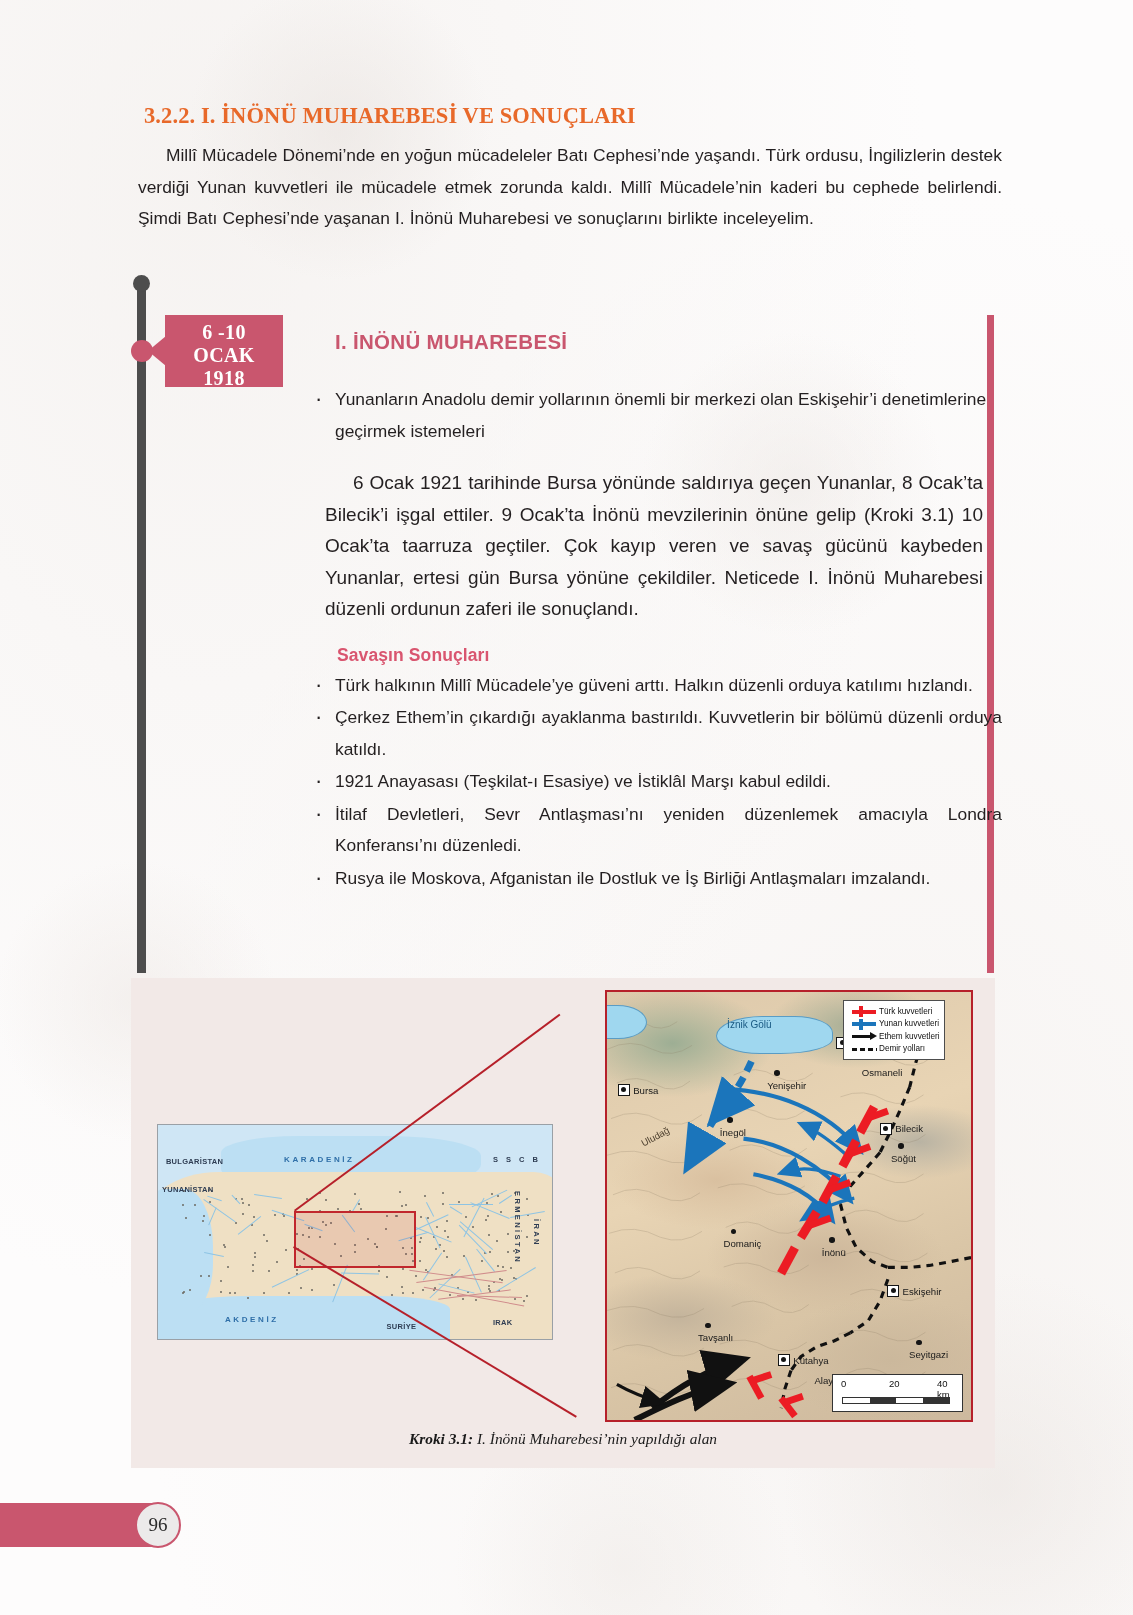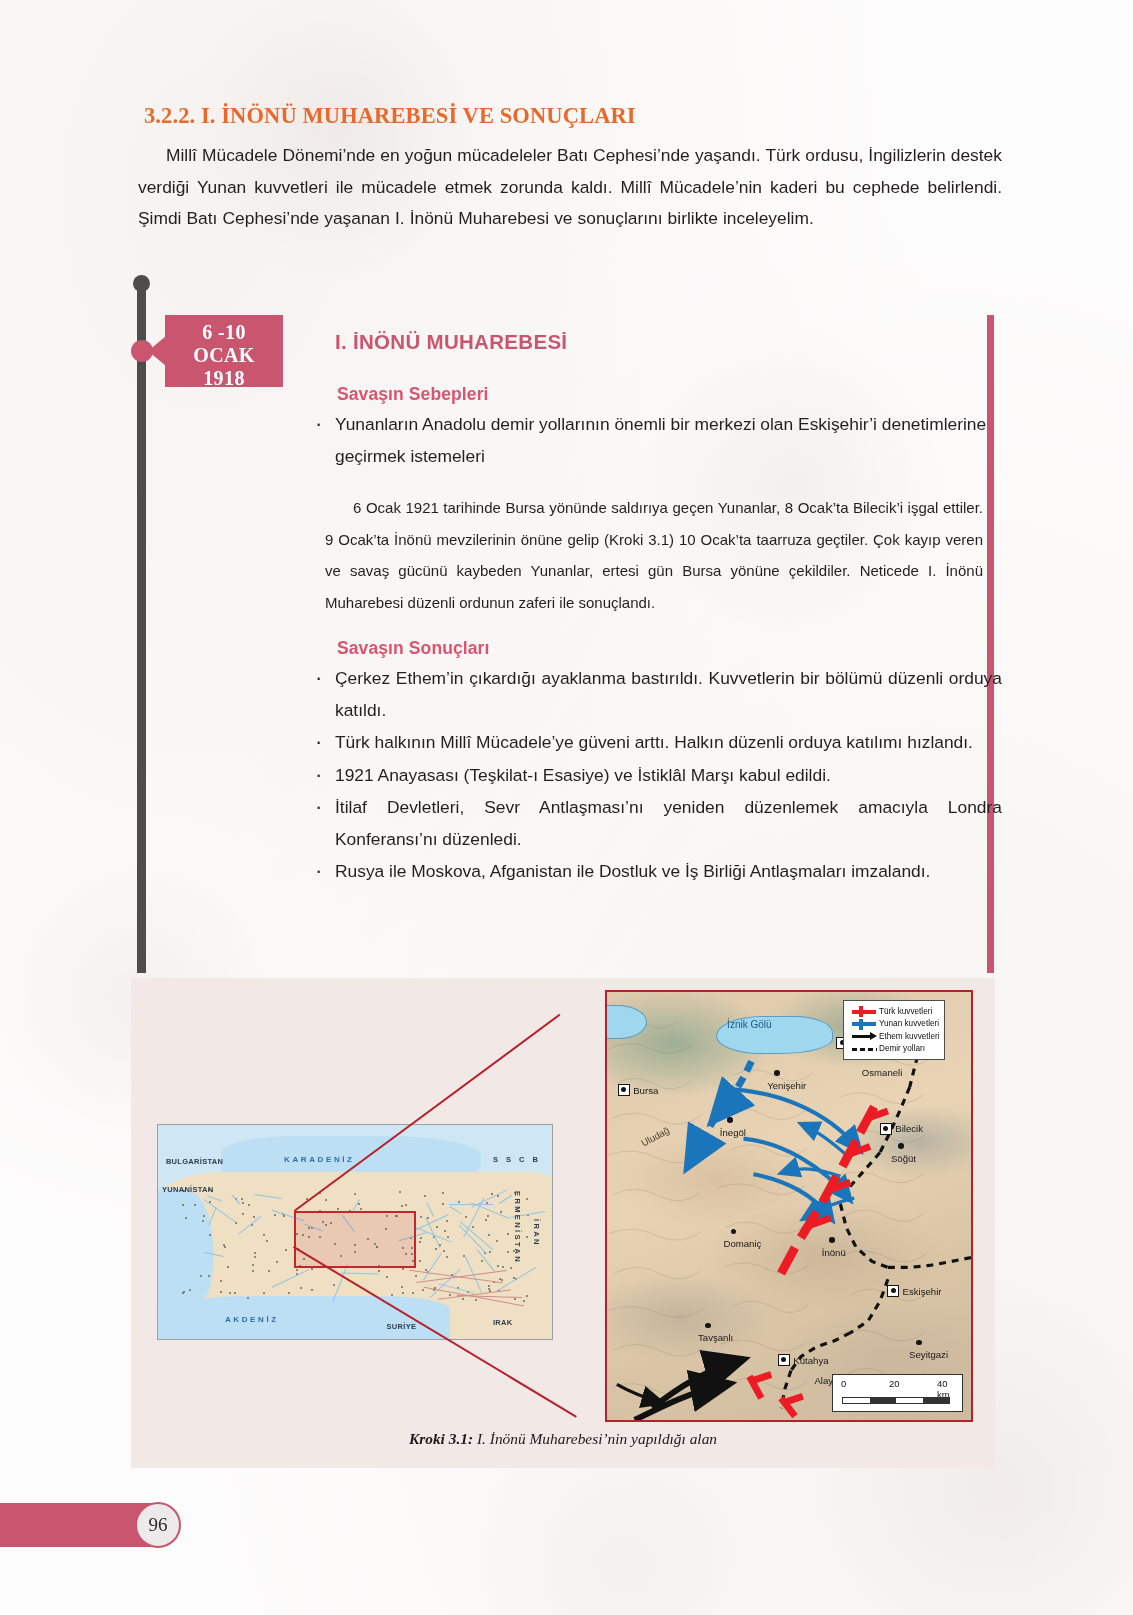--- a/index.html
+++ b/index.html
@@ -159,21 +159,21 @@
     content: "\00B7";
     position: absolute;
     left: 8px;
     top: -1px;
     font-size: 22px;
     line-height: 31.5px;
     color: #231f20;
   }
   ul.bullets li:last-child { text-align: left; }
   .body-par {
-    font-size: 15px;
+    font-size: 19px;
     line-height: 31.5px;
     color: #231f20;
     text-align: justify;
     text-indent: 28px;
     margin: 0 17px 4px 18px;
     padding-right: 2px;
   }
   .gap-m { height: 16px; }
 
   
@@ -538,35 +538,34 @@
   <div>6 -10</div>
   <div>OCAK</div>
   <div>1918</div>
 </div>
 <div class="right-rule"></div>
 
 <div class="content-col">
 
   <div class="muharebe-title">I. İNÖNÜ MUHAREBESİ</div>
 
-  <div class="sub-head">Savaşın Sebepleri</div>
   <ul class="bullets" id="causes-list">
       <li>Yunanların Anadolu demir yollarının önemli bir merkezi olan Eskişehir’i denetimlerine geçirmek istemeleri</li>
     </ul>
 
   <div class="gap-m"></div>
 
   <div class="body-par">6 Ocak 1921 tarihinde Bursa yönünde saldırıya geçen Yunanlar, 8 Ocak’ta Bilecik’i işgal ettiler. 9 Ocak’ta İnönü mevzilerinin önüne gelip (Kroki 3.1) 10 Ocak’ta taarruza geçtiler. Çok kayıp veren ve savaş gücünü kaybeden Yunanlar, ertesi gün Bursa yönüne çekildiler. Neticede I. İnönü Muharebesi düzenli ordunun zaferi ile sonuçlandı.</div>
 
   <div class="gap-m"></div>
 
   <div class="sub-head">Savaşın Sonuçları</div>
   <ul class="bullets" id="results-list">
+      <li>Türk halkının Millî Mücadele’ye güveni arttı. Halkın düzenli orduya katılımı hızlandı.</li>
       <li>Çerkez Ethem’in çıkardığı ayaklanma bastırıldı. Kuvvetlerin bir bölümü düzenli orduya katıldı.</li>
-      <li>Türk halkının Millî Mücadele’ye güveni arttı. Halkın düzenli orduya katılımı hızlandı.</li>
       <li>1921 Anayasası (Teşkilat-ı Esasiye) ve İstiklâl Marşı kabul edildi.</li>
       <li>İtilaf Devletleri, Sevr Antlaşması’nı yeniden düzenlemek amacıyla Londra Konferansı’nı düzenledi.</li>
       <li>Rusya ile Moskova, Afganistan ile Dostluk ve İş Birliği Antlaşmaları imzalandı.</li>
     </ul>
 </div>
 
 <div class="figure-panel">
 
   <div class="ovmap">
     <div class="sea-top"></div>

